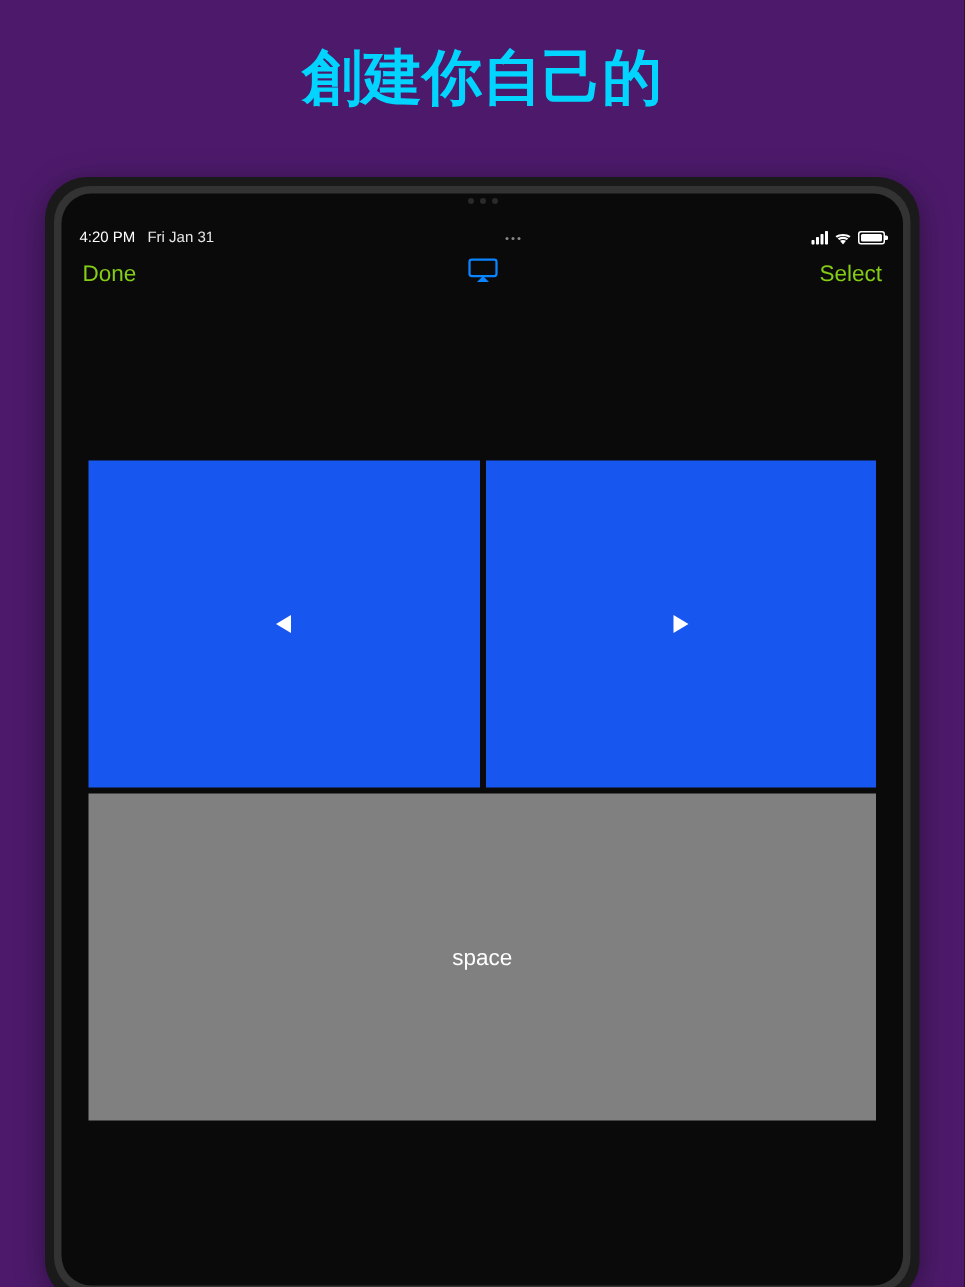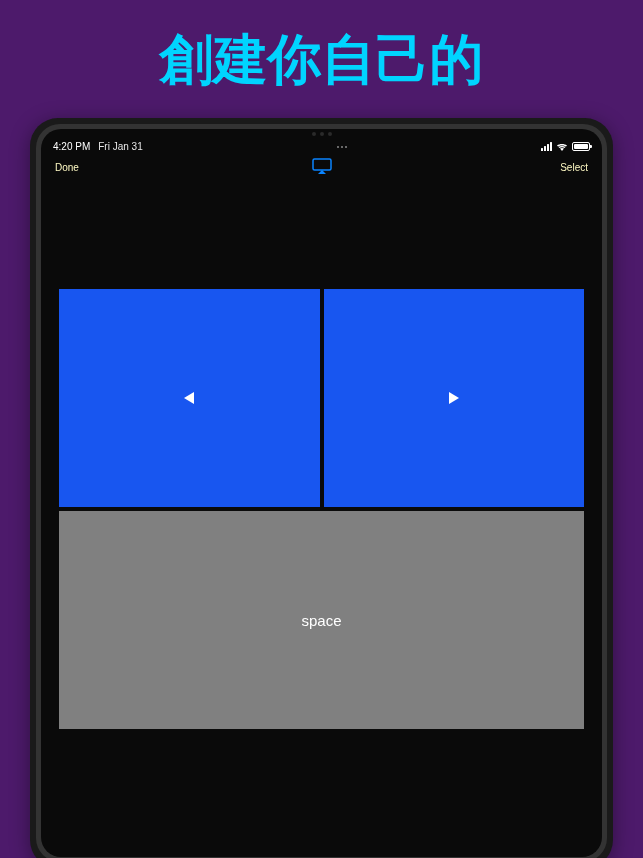--- a/index.html
+++ b/index.html
@@ -13,21 +13,21 @@
       height: 858px;
       background: #4d1a6b;
       font-family: -apple-system, BlinkMacSystemFont, "Helvetica Neue", sans-serif;
       overflow: hidden;
       position: relative;
     }
     
     .page-title {
       text-align: center;
       color: #00d4ff;
-      font-size: 54px;
+      font-size: 40px;
       font-weight: 600;
       padding-top: 24px;
       padding-bottom: 20px;
     }
     
     .tablet-frame {
       position: absolute;
       left: 30px;
       right: 30px;
       top: 118px;
@@ -70,21 +70,21 @@
       width: 4px;
       height: 4px;
       border-radius: 50%;
       background: #2a2a2a;
     }
     
     .status-bar {
       display: flex;
       justify-content: space-between;
       align-items: center;
-      padding: 12px 12px 2px;
+      padding: 24px 12px 2px;
       color: #ffffff;
       font-size: 10px;
       font-weight: 400;
       gap: 20px;
     }
     
     .status-left {
       display: flex;
       gap: 8px;
       align-items: baseline;
@@ -162,22 +162,22 @@
     
     .nav-bar {
       display: flex;
       justify-content: space-between;
       align-items: center;
       padding: 8px 14px;
       position: relative;
     }
     
     .nav-button {
-      color: #fef9c3;
-      font-size: 10px;
+      color: #84cc16;
+      font-size: 15px;
       background: none;
       border: none;
       cursor: pointer;
     }
     
     .nav-center-icon {
       position: absolute;
       left: 50%;
       transform: translateX(-50%);
       color: #0a84ff;

